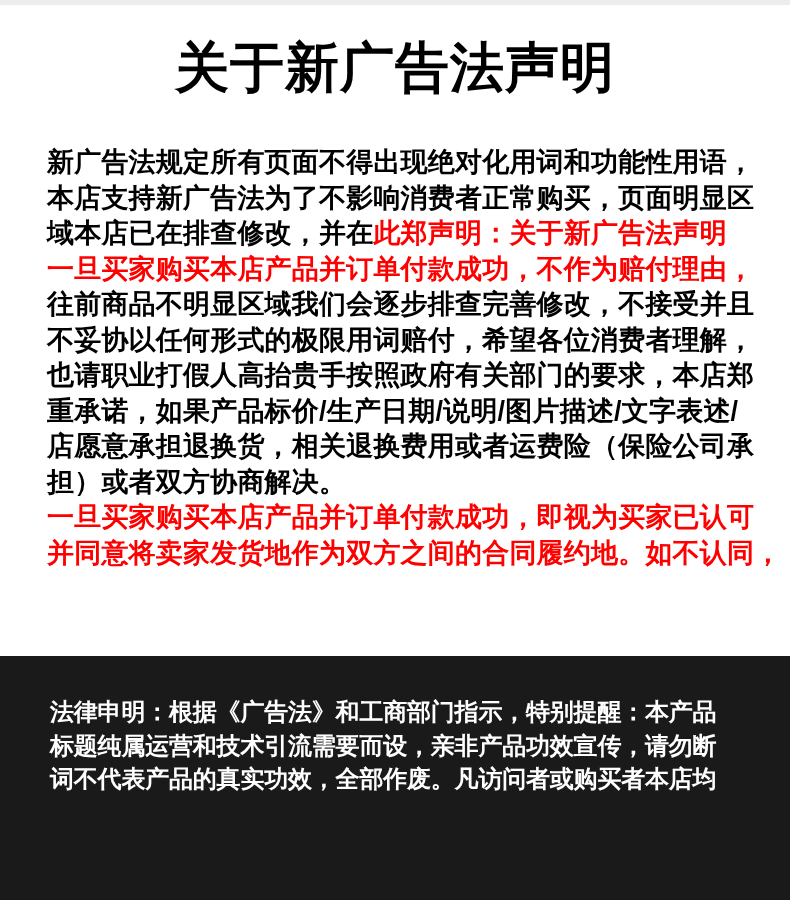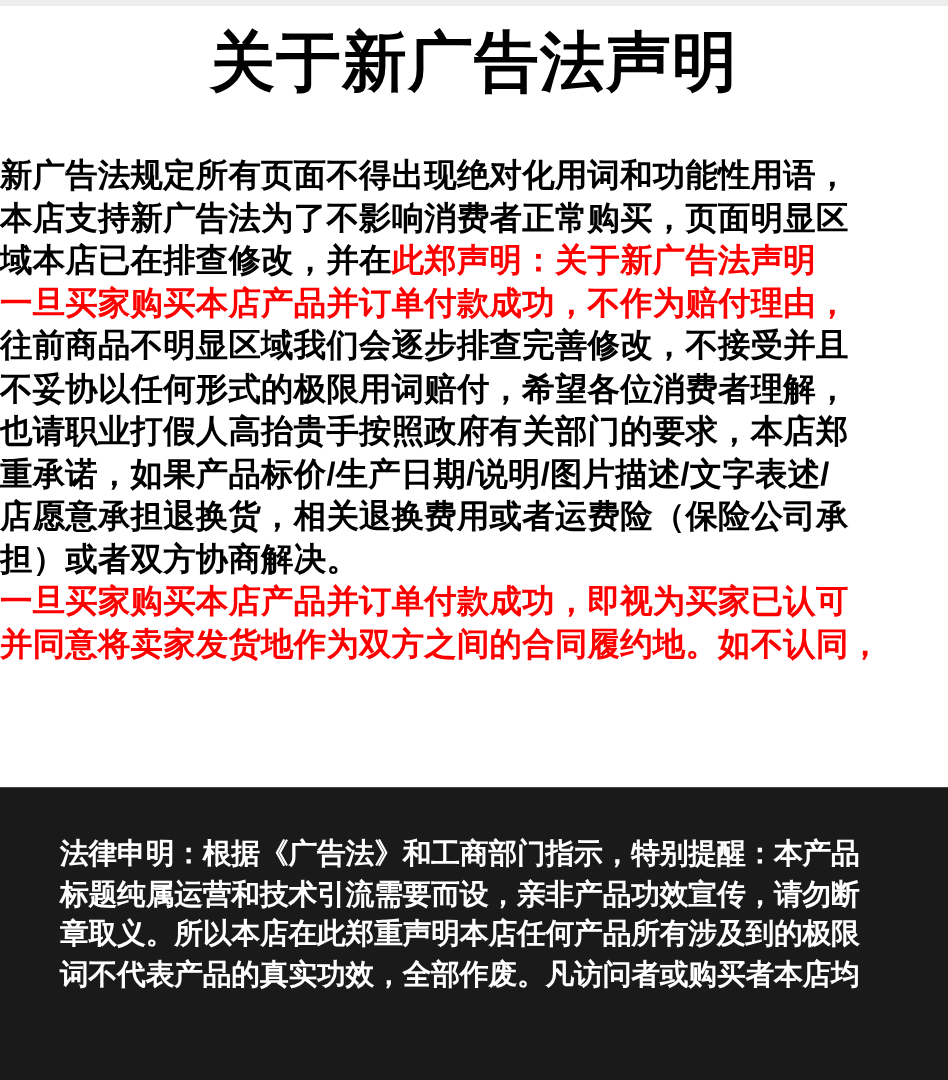--- a/index.html
+++ b/index.html
@@ -25,31 +25,32 @@
     width: 100%;
     background: var(--top-strip);
     flex: 0 0 auto;
   }
   .white-section {
     height: 651px;
     flex: 0 0 auto;
     background: var(--page-bg);
   }
   .title {
-    padding-top: 17px;
+    padding-top: 33px;
     text-align: center;
     font-family: "DejaVu Serif", "Liberation Serif", serif;
     font-weight: bold;
     font-size: 54px;
     line-height: 59px;
     color: var(--text);
     letter-spacing: 1px;
   }
   .statement {
     margin-top: 48px;
+    padding-left: 47px;
     padding-right: 30px;
     font-weight: bold;
     font-size: 27px;
     letter-spacing: 0.2px;
     color: var(--text);
   }
   .statement .line {
     line-height: 35.5px;
     height: 35.5px;
     white-space: nowrap;
@@ -93,17 +94,16 @@
       <div class="line">店愿意承担退换货，相关退换费用或者运费险（保险公司承</div>
       <div class="line">担）或者双方协商解决。</div>
       <div class="line red">一旦买家购买本店产品并订单付款成功，即视为买家已认可</div>
       <div class="line red">并同意将卖家发货地作为双方之间的合同履约地。如不认同，</div>
     </div>
   </div>
 
   <div class="footer">
     <div class="line">法律申明：根据《广告法》和工商部门指示，特别提醒：本产品</div>
     <div class="line">标题纯属运营和技术引流需要而设，亲非产品功效宣传，请勿断</div>
-    <div class="line">章取义。所以本店在此郑重声明本店任何产品所有涉及到的极限</div>
     <div class="line">词不代表产品的真实功效，全部作废。凡访问者或购买者本店均</div>
   </div>
 
 </div>
 
 </body></html>

